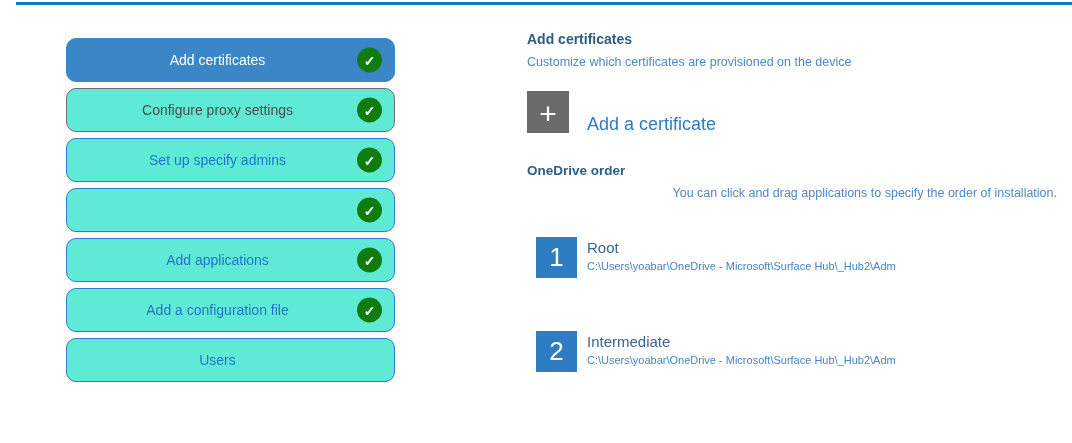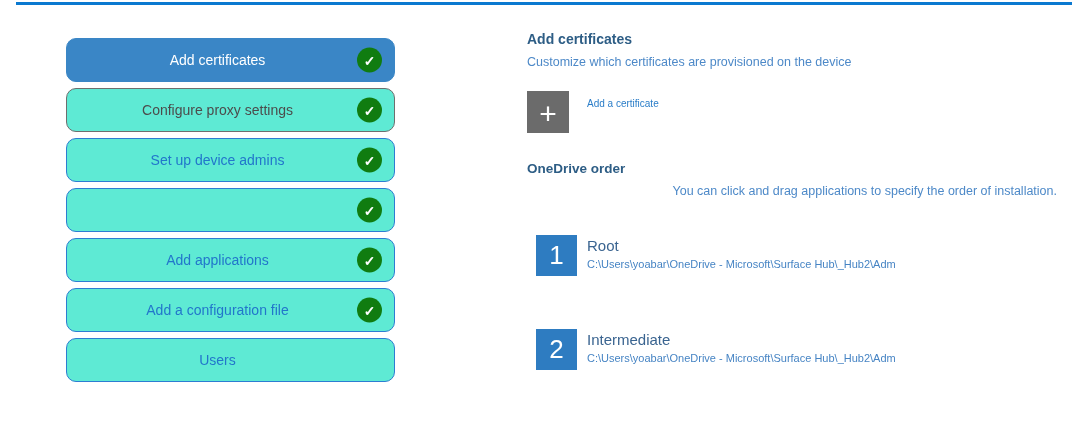--- a/index.html
+++ b/index.html
@@ -58,21 +58,21 @@
   
   .main-panel{position:absolute;left:527px;top:31px;width:530px;}
   .main-title{font-size:14px;font-weight:bold;color:var(--heading-blue);}
   .main-subtitle{margin-top:8px;font-size:12.5px;color:var(--body-blue);}
   .add-row{margin-top:22px;display:flex;align-items:flex-start;cursor:pointer;}
   .add-tile{
     width:42px;height:42px;background:var(--gray-tile);
     display:flex;align-items:center;justify-content:center;flex:0 0 auto;
   }
   .plus-glyph{color:#fff;font-size:30px;font-weight:300;line-height:1;margin-top:4px;}
-  .add-label{margin-left:18px;margin-top:7px;font-size:10px;color:var(--label-blue);}
+  .add-label{margin-left:18px;margin-top:23px;font-size:18px;color:var(--label-blue);}
   .install-title{margin-top:28px;font-size:13.5px;font-weight:bold;color:var(--heading-blue);}
   .install-desc{margin-top:8px;font-size:12.5px;color:var(--body-blue);text-align:right;}
   .install-list{margin-top:37px;margin-left:9px;}
   .install-item{display:flex;align-items:flex-start;margin-bottom:53px;cursor:move;}
   .num-tile{
     width:41px;height:41px;background:var(--number-tile);flex:0 0 auto;
     display:flex;align-items:center;justify-content:center;
     color:#fff;font-size:26px;font-weight:400;
   }
   .item-text{margin-left:10px;padding-top:1px;}
@@ -88,21 +88,21 @@
   <div class="steps-list">
       <div class="step-btn active">
     <span class="step-label">Add certificates</span>
     <span class="check">✓</span>
   </div>
       <div class="step-btn hover">
     <span class="step-label">Configure proxy settings</span>
     <span class="check">✓</span>
   </div>
       <div class="step-btn">
-    <span class="step-label">Set up device admins</span>
+    <span class="step-label">Set up specify admins</span>
     <span class="check">✓</span>
   </div>
       <div class="step-btn">
     <span class="check">✓</span>
   </div>
       <div class="step-btn">
     <span class="step-label">Add applications</span>
     <span class="check">✓</span>
   </div>
       <div class="step-btn">

